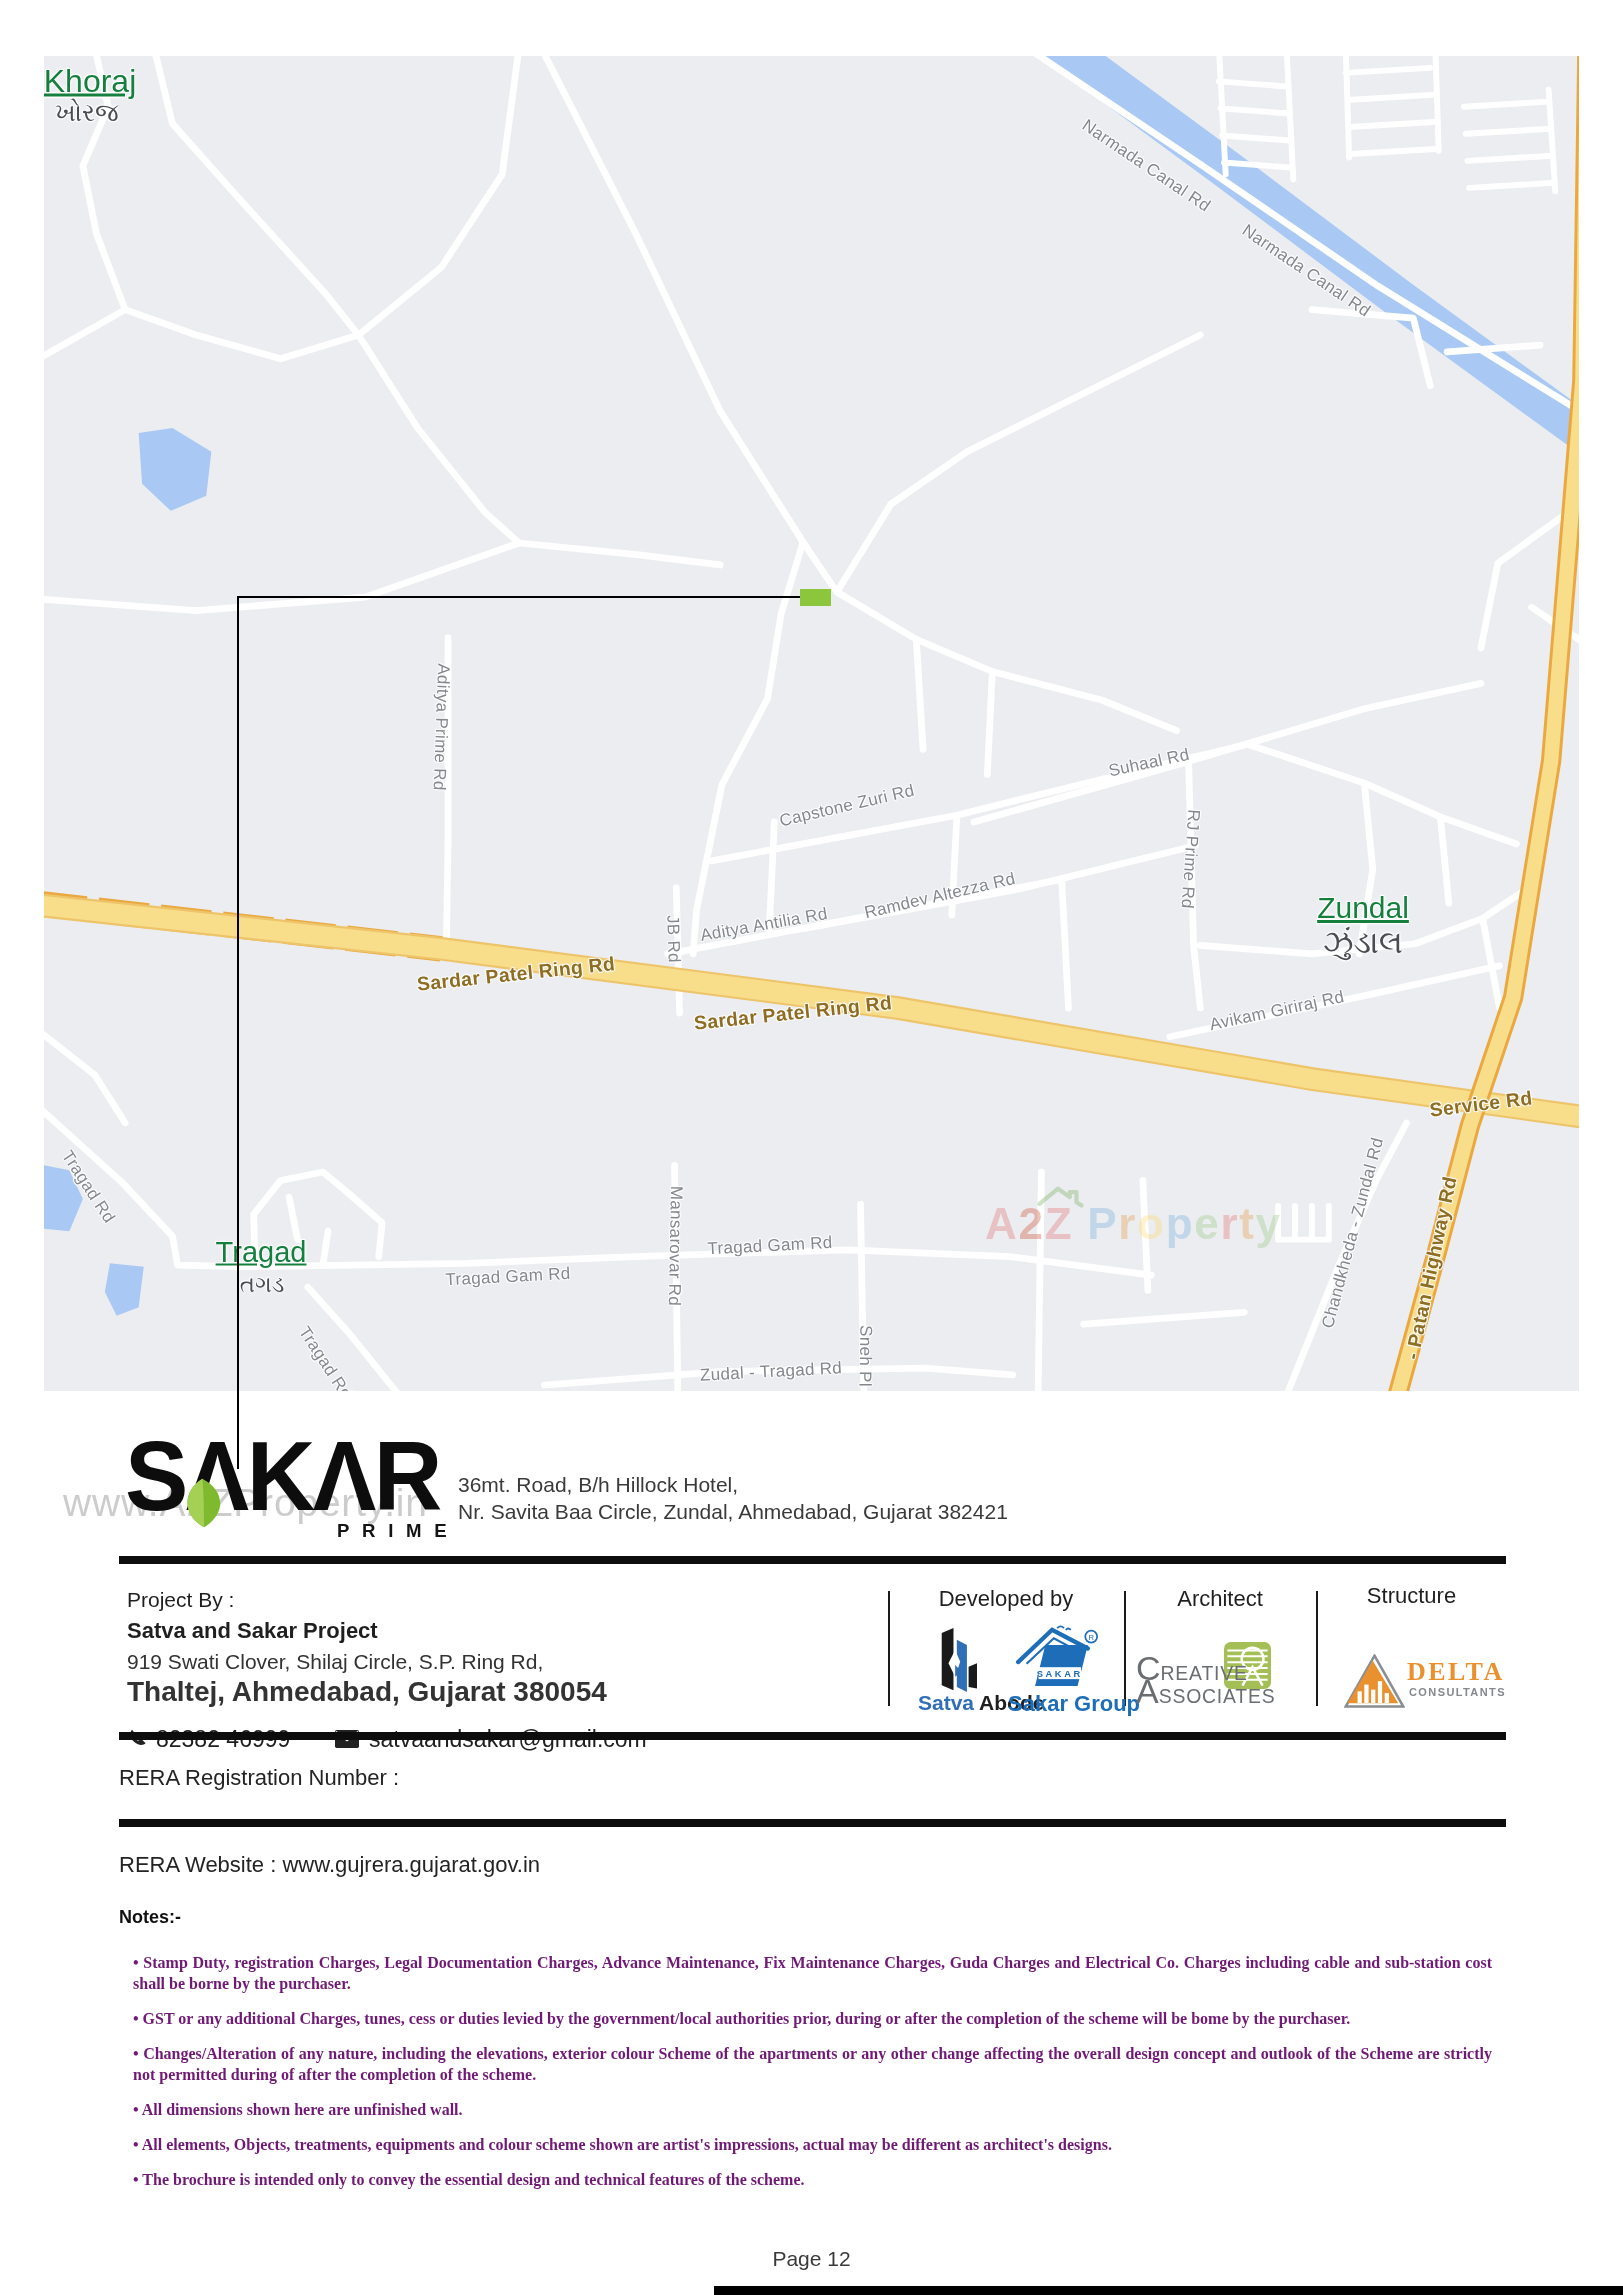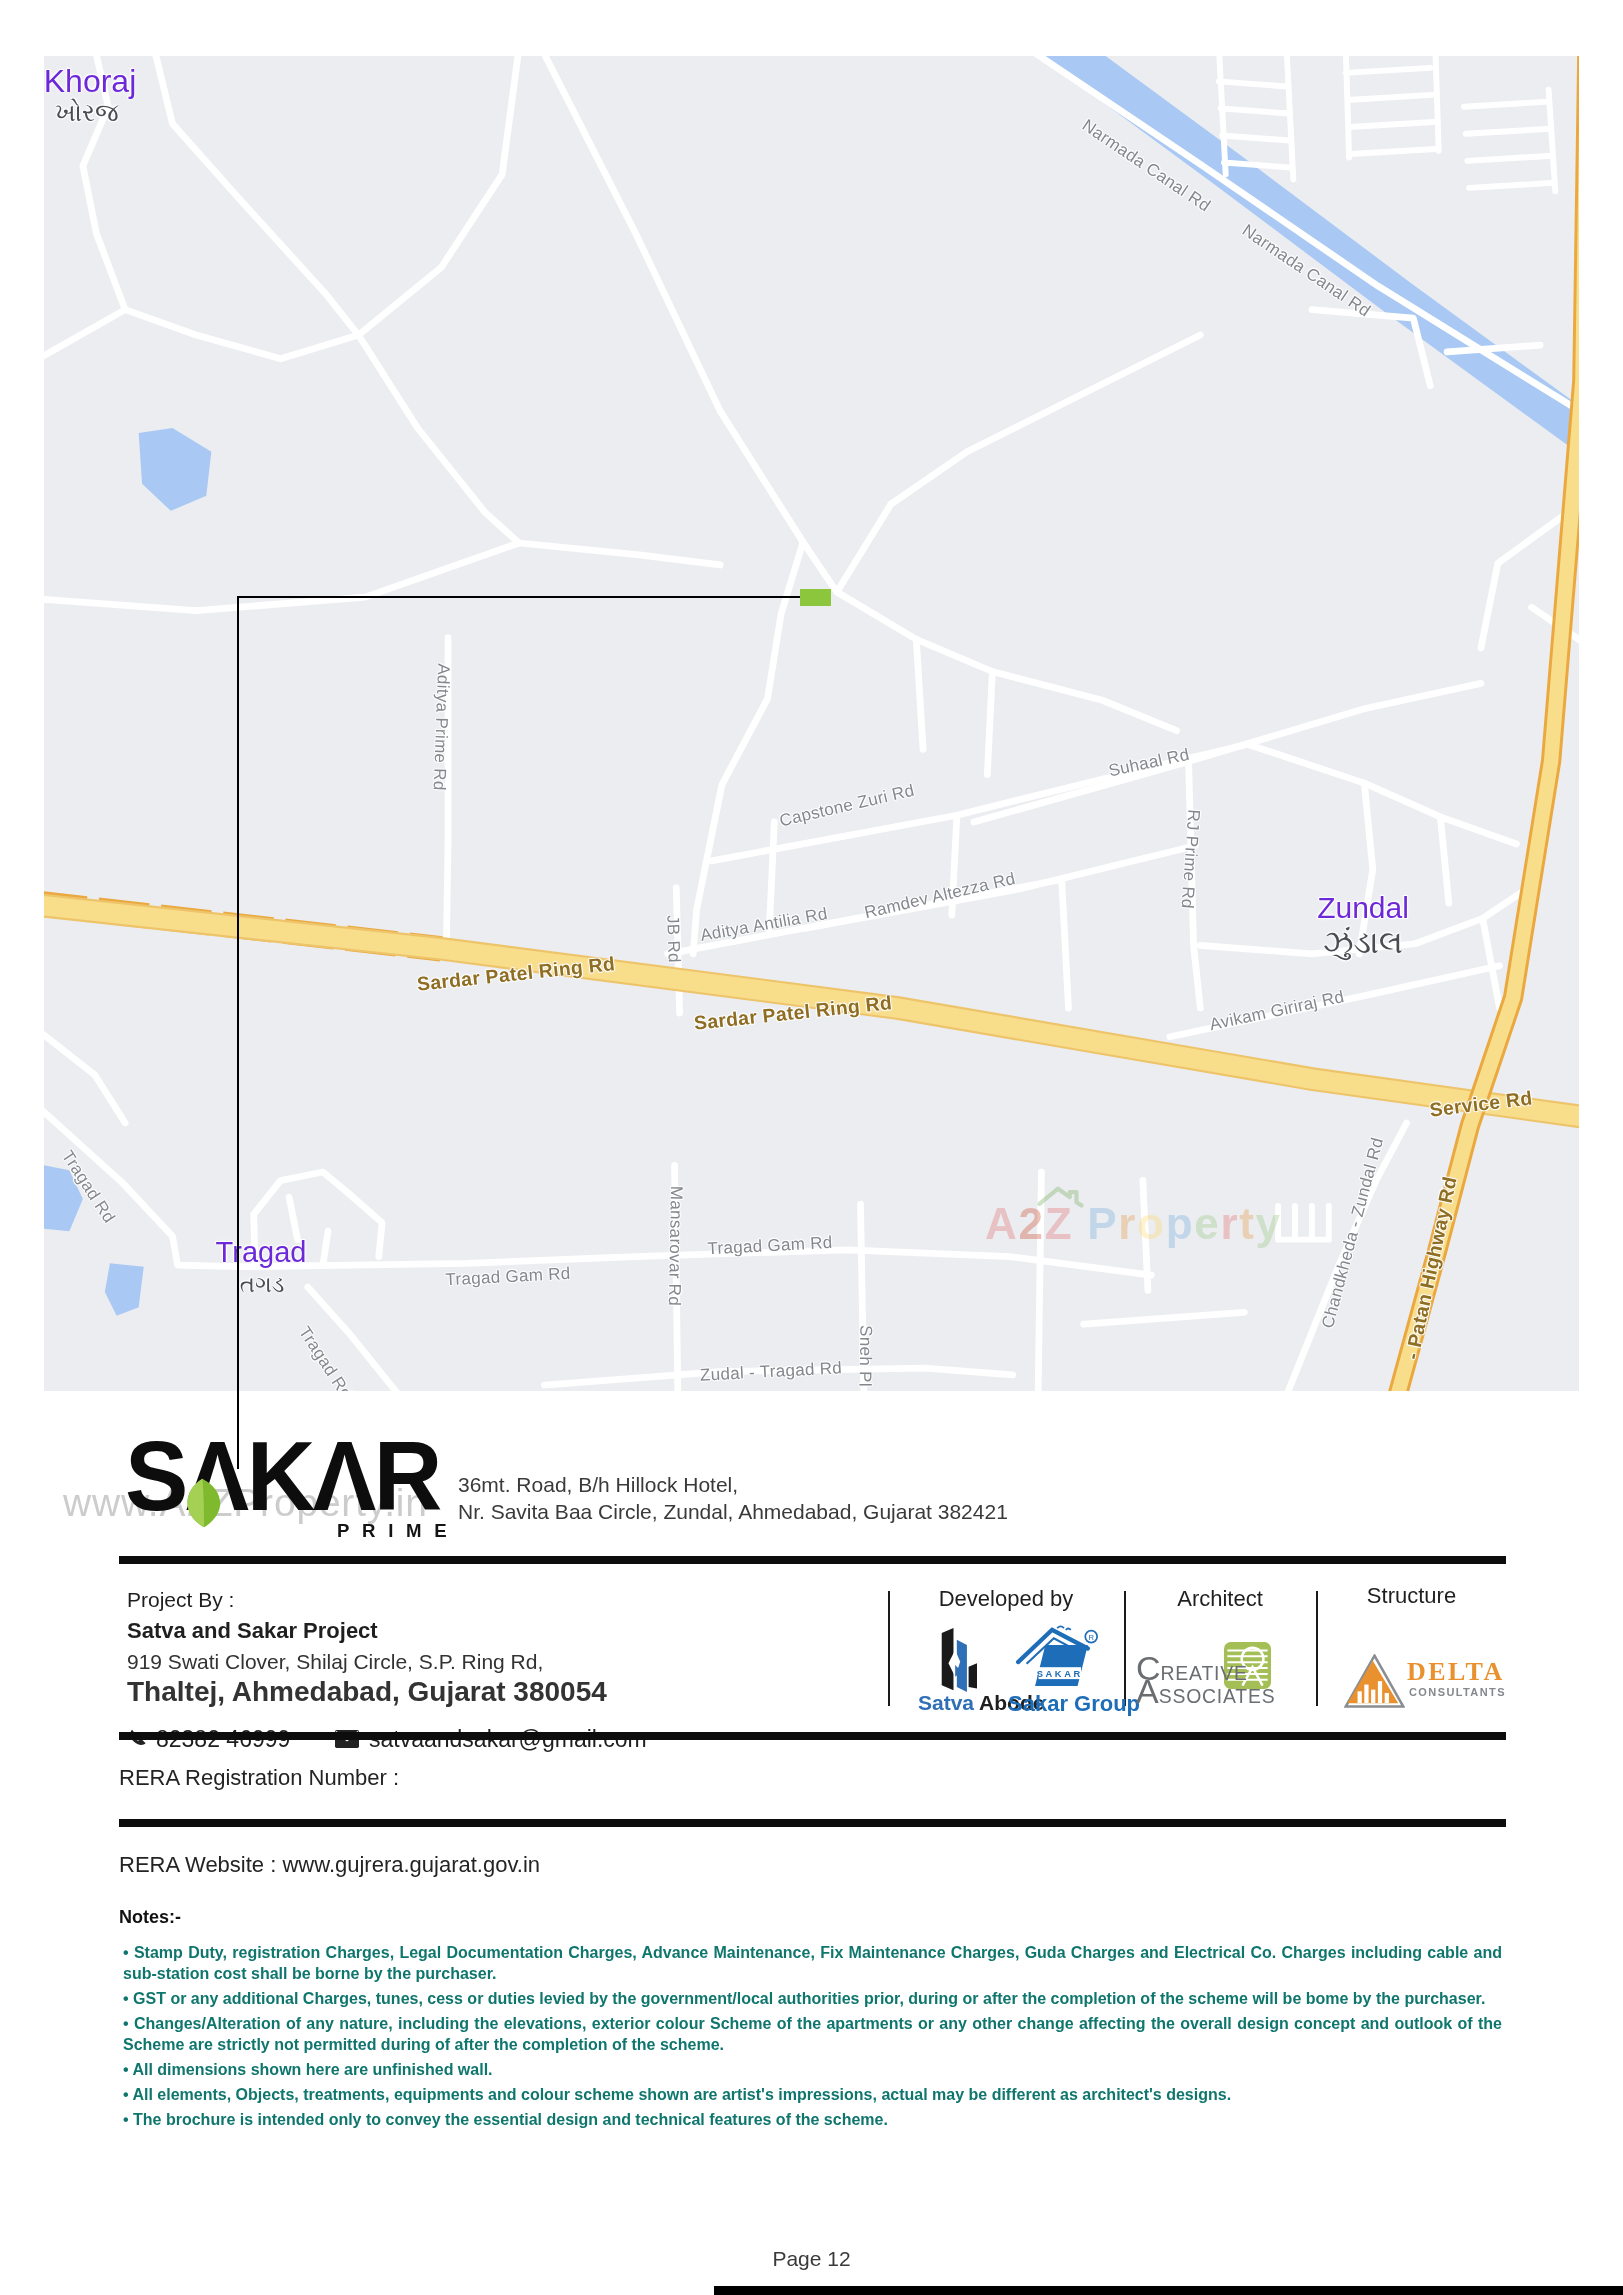--- a/index.html
+++ b/index.html
@@ -8,22 +8,22 @@
 
   
   .map{position:absolute;left:44px;top:56px;width:1535px;height:1335px;
        background:#ebedf0;overflow:hidden;}
   .map svg.roads{position:absolute;left:0;top:0;}
   .map-labels{position:absolute;left:0;top:0;width:100%;height:100%;}
   .mlabel{position:absolute;white-space:nowrap;color:#84878c;font-size:17px;
           letter-spacing:0.3px;font-weight:400;
           text-shadow:-0.8px -0.8px 0 #fff,0.8px -0.8px 0 #fff,-0.8px 0.8px 0 #fff,0.8px 0.8px 0 #fff,0 0 3.4px #fff;}
   .mlabel.brown{color:#8f6d22;font-weight:700;}
-  .town-en{position:absolute;white-space:nowrap;color:#6d28d9;font-weight:400;
-           text-shadow:-0.8px -0.8px 0 #fff,0.8px -0.8px 0 #fff,-0.8px 0.8px 0 #fff,0.8px 0.8px 0 #fff,0 0 4.2px #fff;}
+  .town-en{position:absolute;white-space:nowrap;color:#15803d;font-weight:400;
+           text-shadow:-0.8px -0.8px 0 #fff,0.8px -0.8px 0 #fff,-0.8px 0.8px 0 #fff,0.8px 0.8px 0 #fff,0 0 4.2px #fff;text-decoration:underline;}
   .town-gu{position:absolute;white-space:nowrap;color:#4a4d52;
            text-shadow:-0.8px -0.8px 0 #fff,0.8px -0.8px 0 #fff,-0.8px 0.8px 0 #fff,0.8px 0.8px 0 #fff,0 0 4.2px #fff;}
 
   .wm-map{position:absolute;left:941px;top:1143px;font-size:44px;font-weight:700;
           opacity:.32;letter-spacing:1.7px;white-space:nowrap;}
   .wm-house{position:absolute;left:51px;top:-17px;}
 
   
   .callout-h{position:absolute;left:238px;top:596px;width:563px;height:1.7px;background:#000;}
   .callout-v{position:absolute;left:237px;top:596px;width:1.7px;height:873px;background:#000;}
@@ -51,21 +51,21 @@
   .creative{position:absolute;left:1136px;top:1657px;color:#6b6e71;line-height:22px;white-space:nowrap;}
   .creative .big{font-size:34px;} .creative .small{font-size:19.4px;letter-spacing:0.8px;}
   .delta-name{position:absolute;left:1407px;top:1657px;font-family:"Liberation Serif",serif;
               font-weight:700;font-size:26px;color:#e8912e;letter-spacing:2.5px;}
   .delta-sub{position:absolute;left:1409px;top:1686px;font-size:11px;color:#85888c;letter-spacing:1.4px;font-weight:700;}
 
   
   .rera{position:absolute;left:119px;font-size:22px;color:#242424;}
   .notes-hdg{position:absolute;left:119px;top:1907px;font-size:18px;font-weight:700;color:#111;}
   .notes{position:absolute;left:119px;top:1938px;width:1387px;}
-  .notes p{margin:4px;font-size:16px;font-weight:700;color:#0f766e;line-height:21px;text-align:justify;}
+  .notes p{margin:14px;font-size:16px;font-weight:700;color:#701a75;line-height:21px;text-align:justify;font-family:Liberation Serif, serif;}
   .page-num{position:absolute;left:0;top:2247px;width:1623px;text-align:center;font-size:21px;color:#3a3a3a;}
   .bottom-bar{position:absolute;left:714px;top:2286px;width:909px;height:9.3px;background:#000;}
 </style>
 </head>
 <body>
 
 <div class="page">
 
   <div class="map">
     <svg class="roads" width="1535" height="1335" viewBox="0 0 1816 1579" preserveAspectRatio="none">

